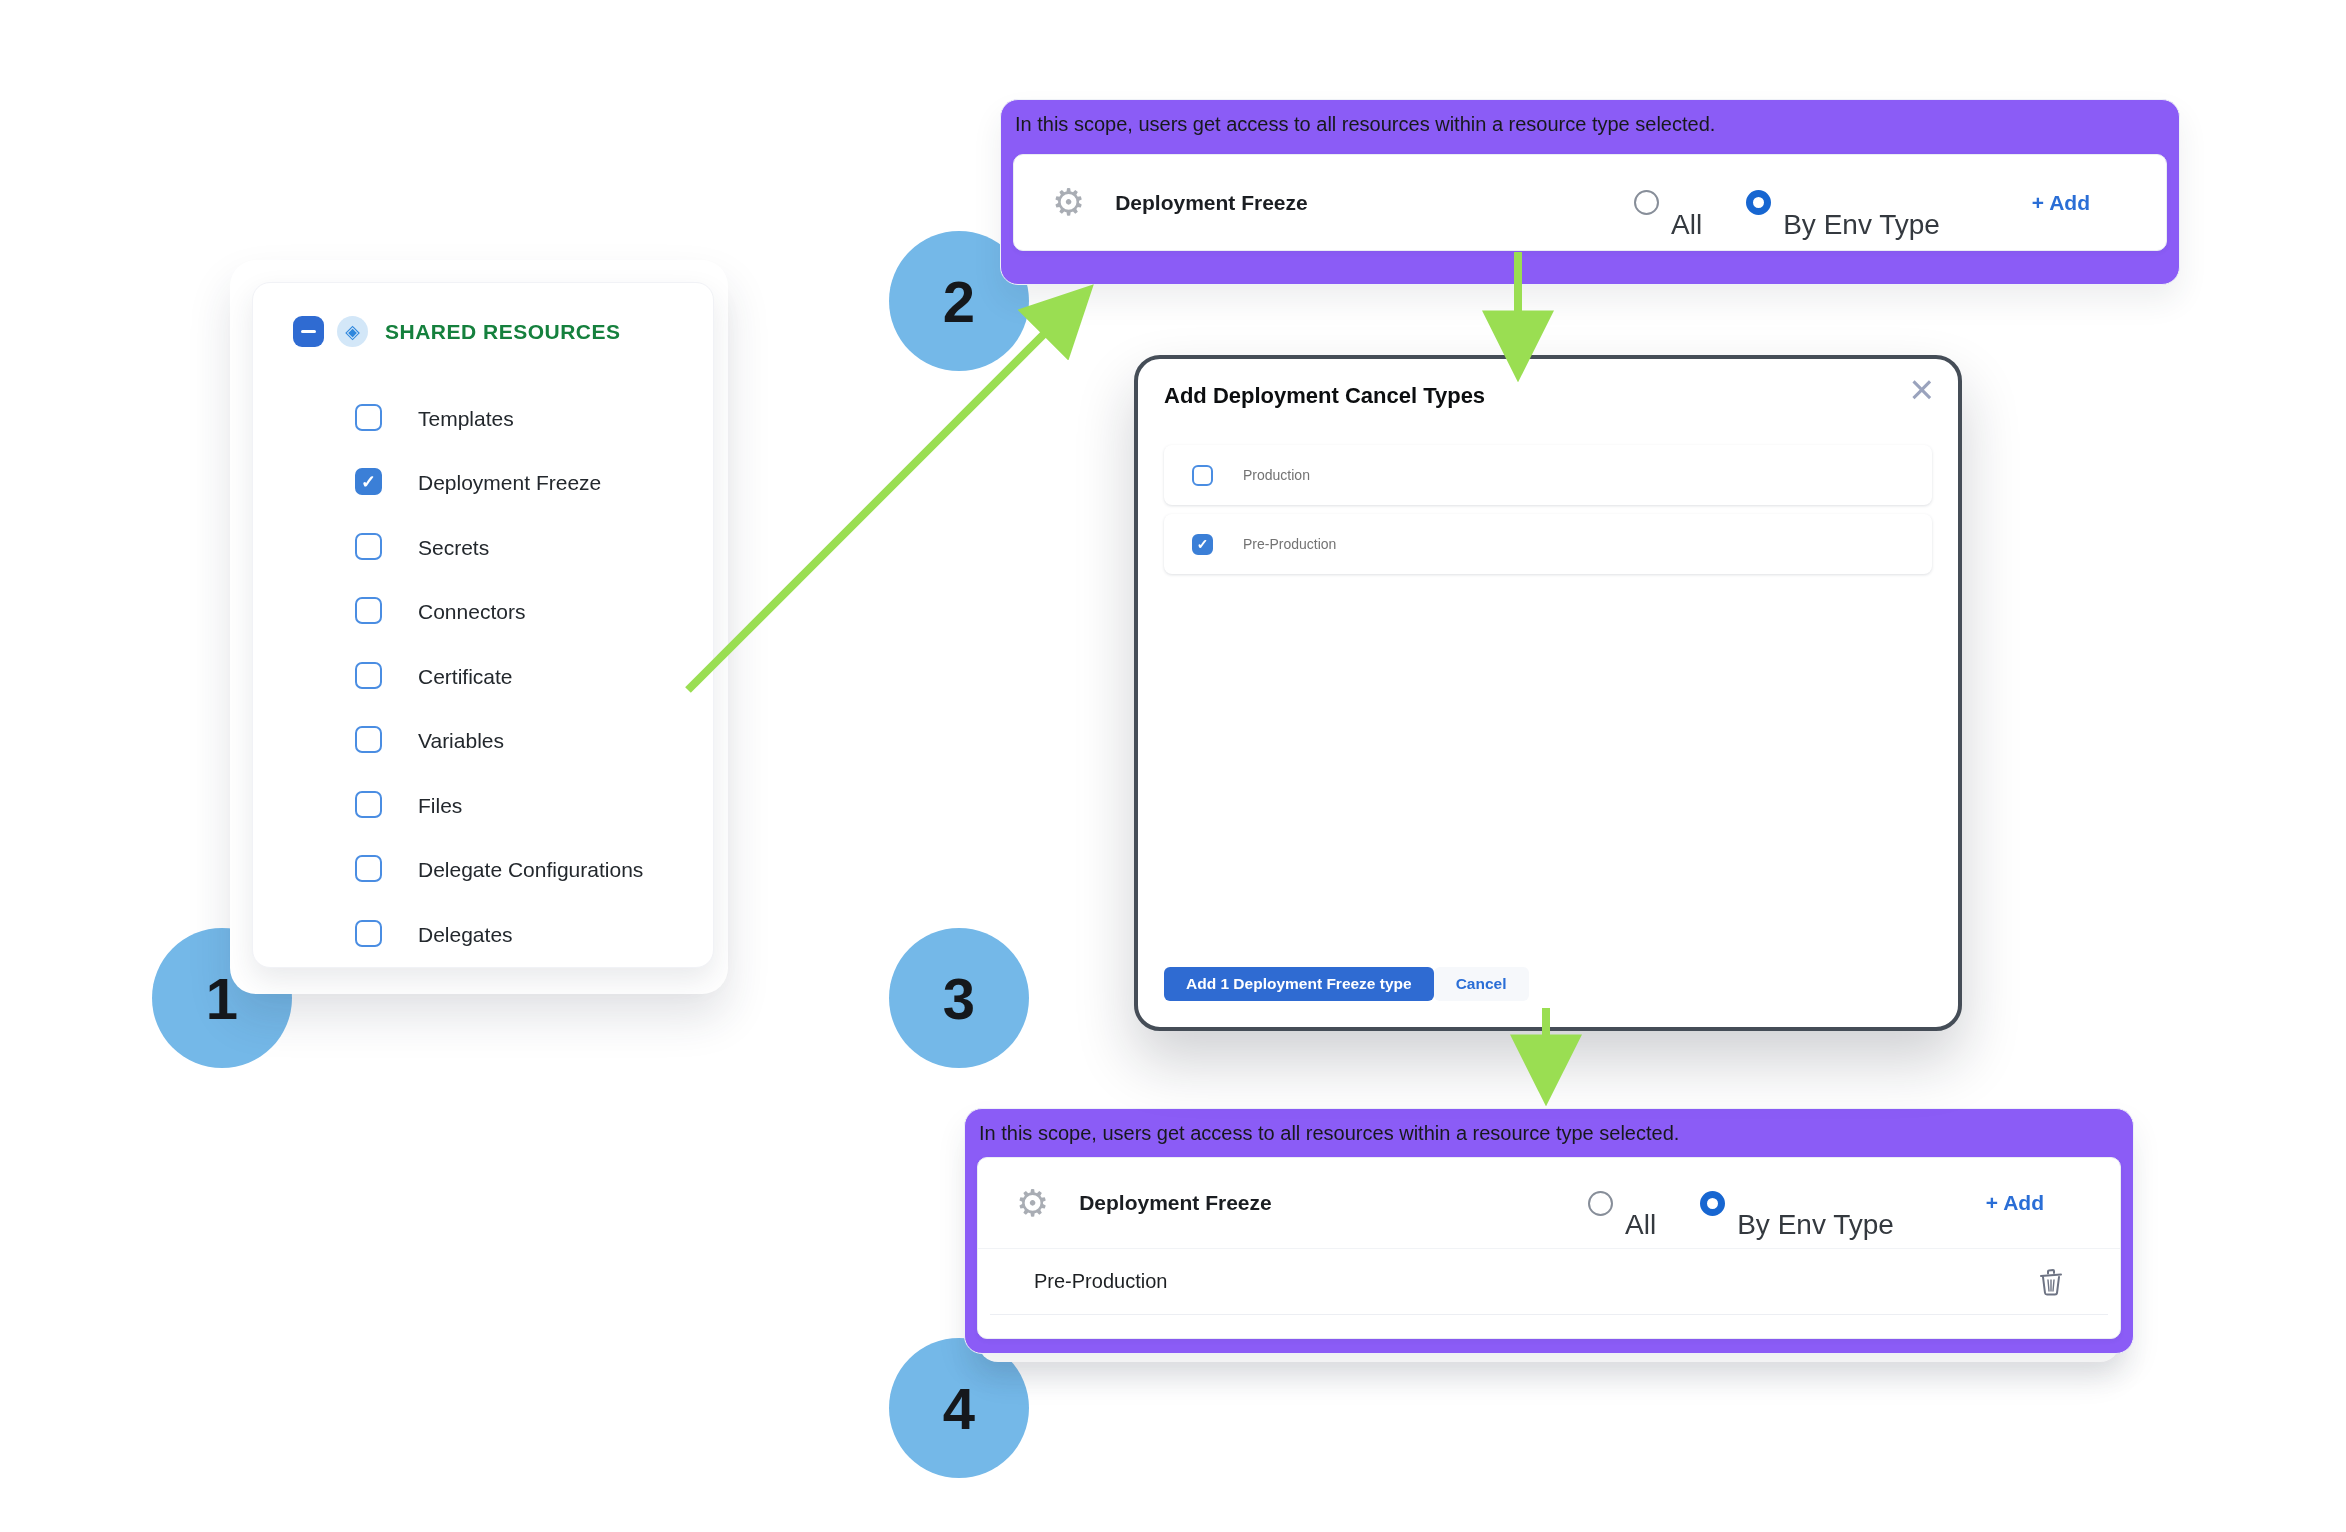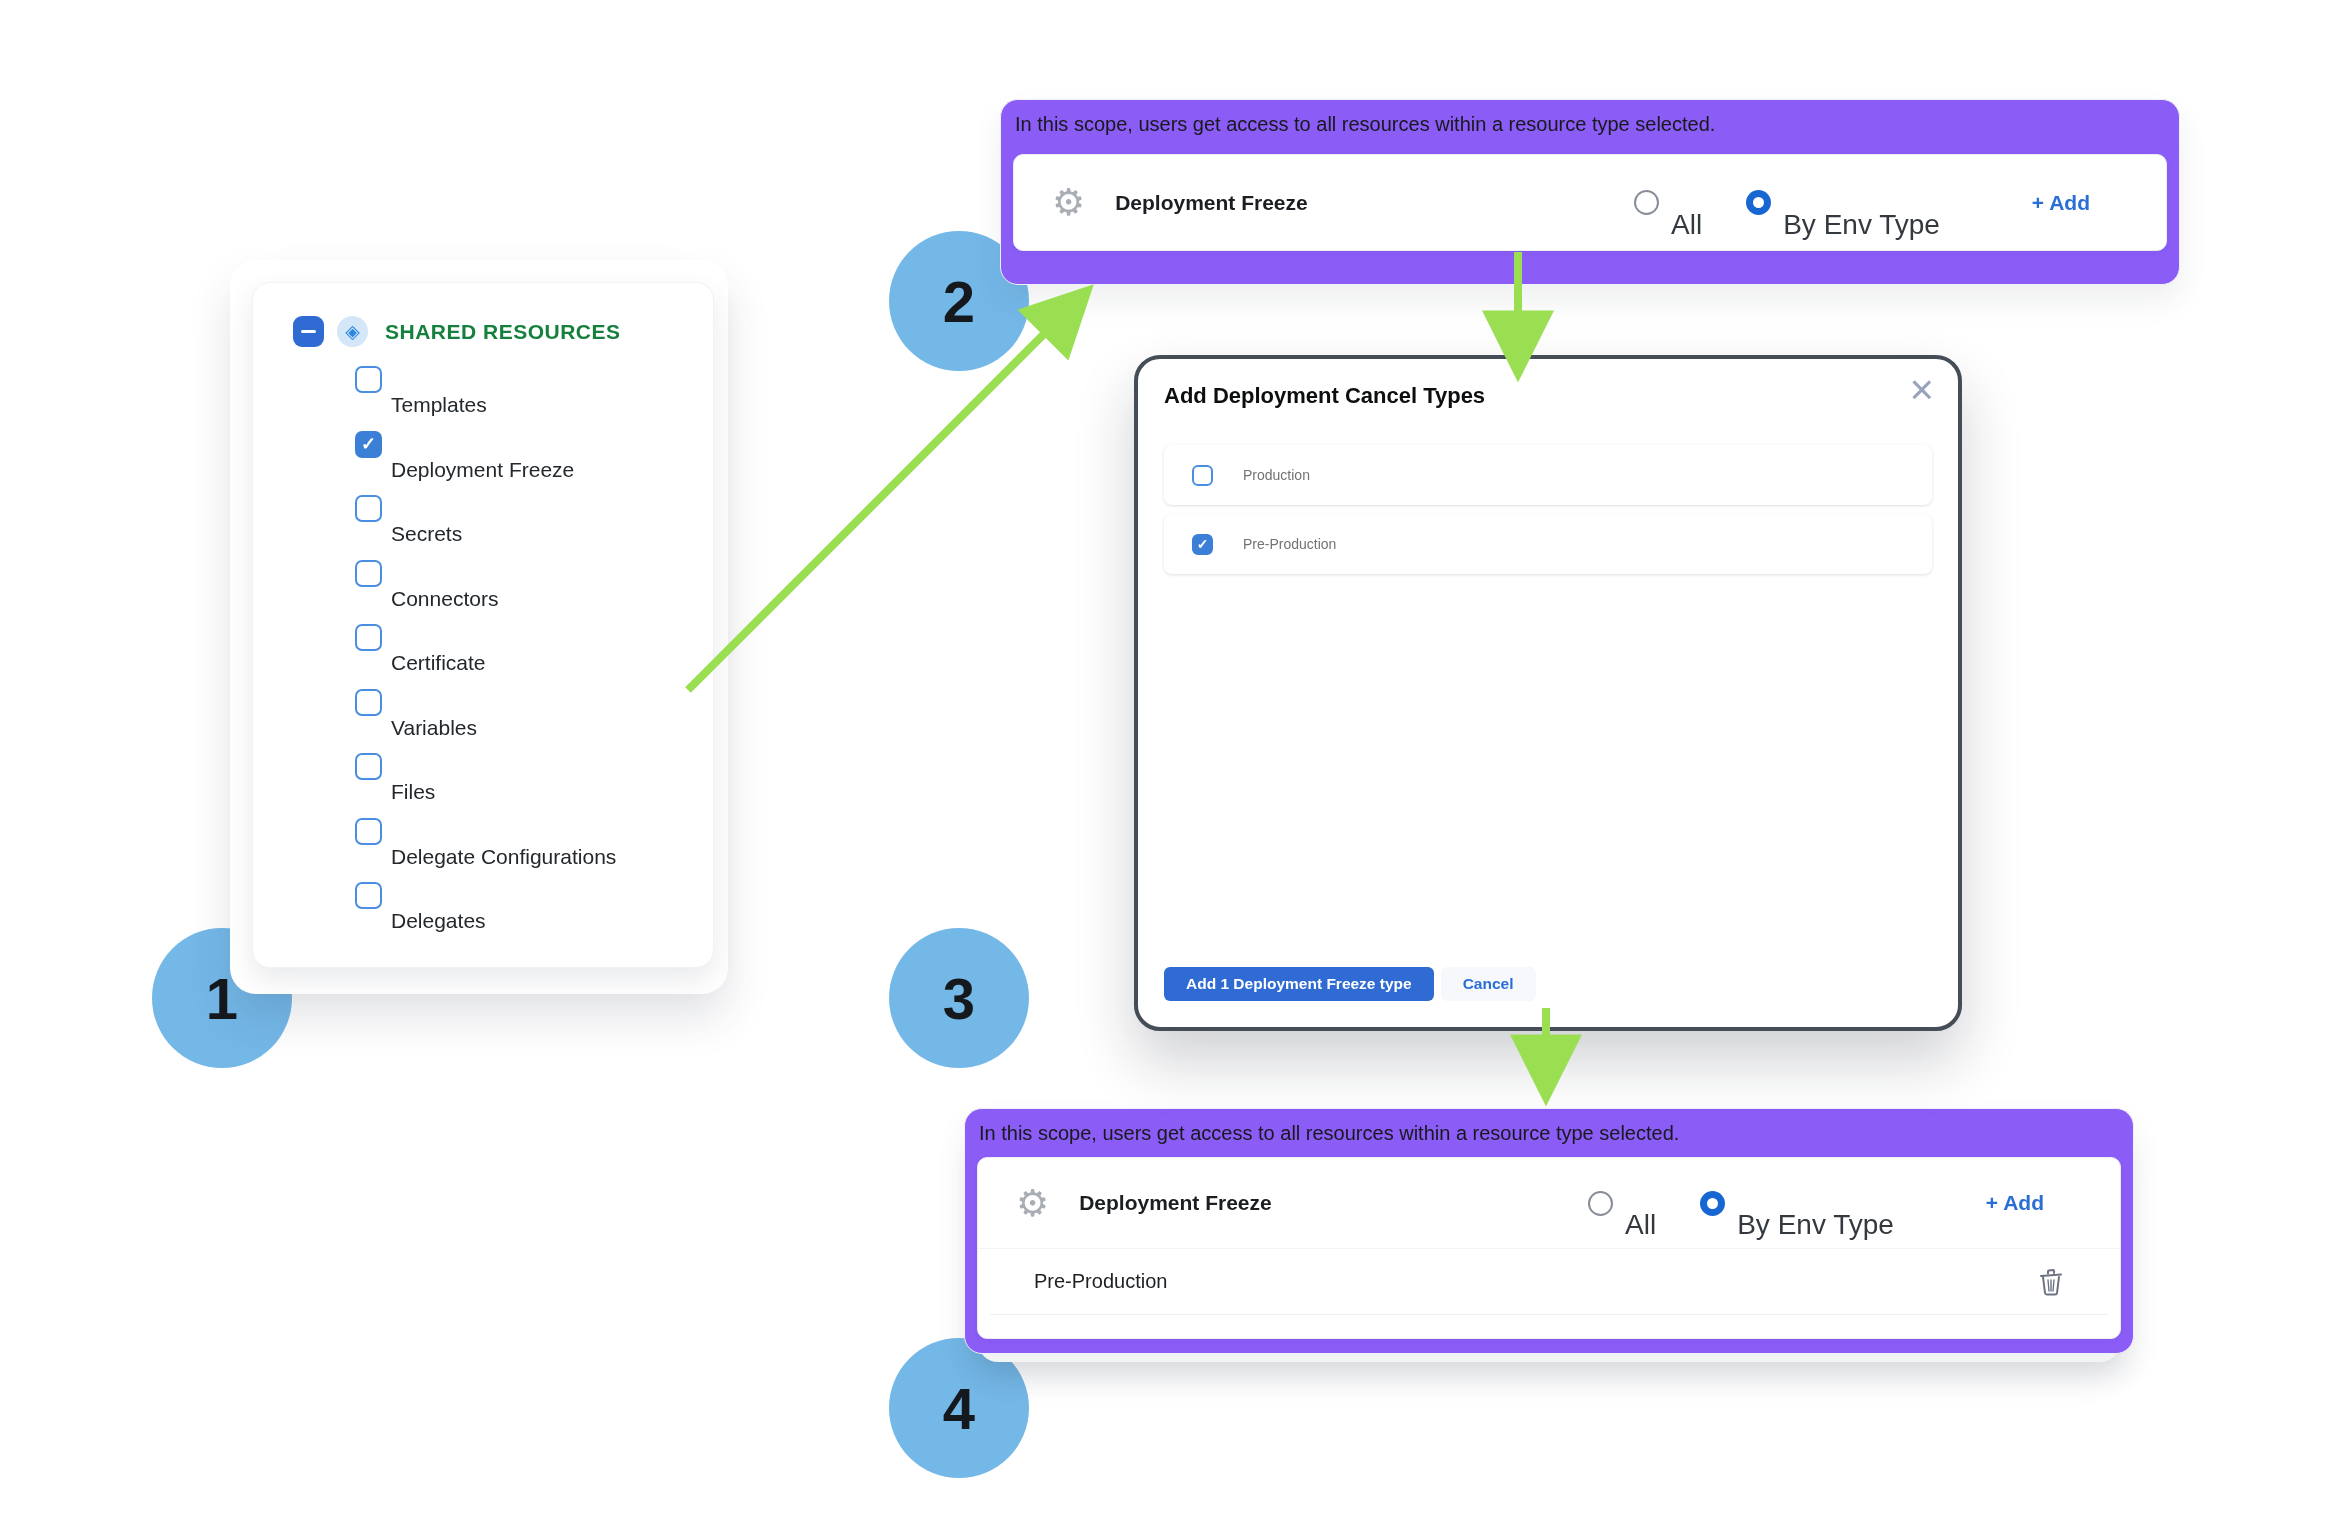--- a/index.html
+++ b/index.html
@@ -37,21 +37,21 @@
     width:31px;height:31px;border-radius:9px;background:#2f6bd2;
     display:flex;align-items:center;justify-content:center;flex:0 0 auto;
   }
   .minus-bar{width:15px;height:3.5px;border-radius:2px;background:#ffffff;}
   .res-circle{
     width:31px;height:31px;border-radius:50%;background:#d3e7f8;margin-left:13px;
     display:flex;align-items:center;justify-content:center;color:#2f87dd;font-size:19px;flex:0 0 auto;
   }
   .p1-title{margin-left:17px;font-size:21px;font-weight:700;color:#15803d;letter-spacing:.5px;white-space:nowrap;}
   .p1-list{position:absolute;left:102px;top:83px;right:20px;}
-  .p1-item{display:flex;align-items:flex-start;height:64.5px;flex-direction:column;}
+  .p1-item{display:flex;align-items:flex-end;height:64.5px;}
   .cb{
     width:27px;height:27px;border:2px solid #4a8de2;border-radius:7px;background:#ffffff;
     box-sizing:border-box;display:flex;align-items:center;justify-content:center;flex:0 0 auto;
   }
   .cb .check{display:none;color:#ffffff;font-size:18px;font-weight:700;line-height:1;}
   .p1-item[data-checked="true"] .cb{background:#3b7fd7;border-color:#3b7fd7;}
   .p1-item[data-checked="true"] .cb .check{display:block;}
   .p1-item .item-label{margin-left:36px;font-size:21px;color:#23282d;white-space:nowrap;}
 
   
@@ -107,21 +107,21 @@
     margin-bottom:9px;display:flex;align-items:center;padding-left:28px;box-sizing:border-box;
   }
   .opt-cb{
     width:21px;height:21px;border:2px solid #4a8de2;border-radius:6px;background:#fff;
     box-sizing:border-box;display:flex;align-items:center;justify-content:center;flex:0 0 auto;
   }
   .opt-cb .check{display:none;color:#fff;font-size:14px;font-weight:700;line-height:1;}
   .opt-row[data-checked="true"] .opt-cb{background:#3b7fd7;border-color:#3b7fd7;}
   .opt-row[data-checked="true"] .opt-cb .check{display:block;}
   .opt-label{margin-left:30px;font-size:14px;color:#737373;white-space:nowrap;}
-  .modal-footer{position:absolute;left:26px;bottom:26px;display:flex;gap:7px;align-items:center;}
+  .modal-footer{position:absolute;left:26px;bottom:26px;display:flex;align-items:center;}
   .btn{height:34px;display:flex;align-items:center;border-radius:6px;font-size:15.5px;font-weight:700;white-space:nowrap;}
   .btn-primary{padding:0 22px;background:#2f6bd2;color:#ffffff;}
   .btn-cancel{padding:0 22px;background:#f6f8fb;color:#2a6ed6;}
 </style>
 </head>
 <body>
 
 <div class="canvas">
 
   <div class="step-circle" id="step1">1</div>

